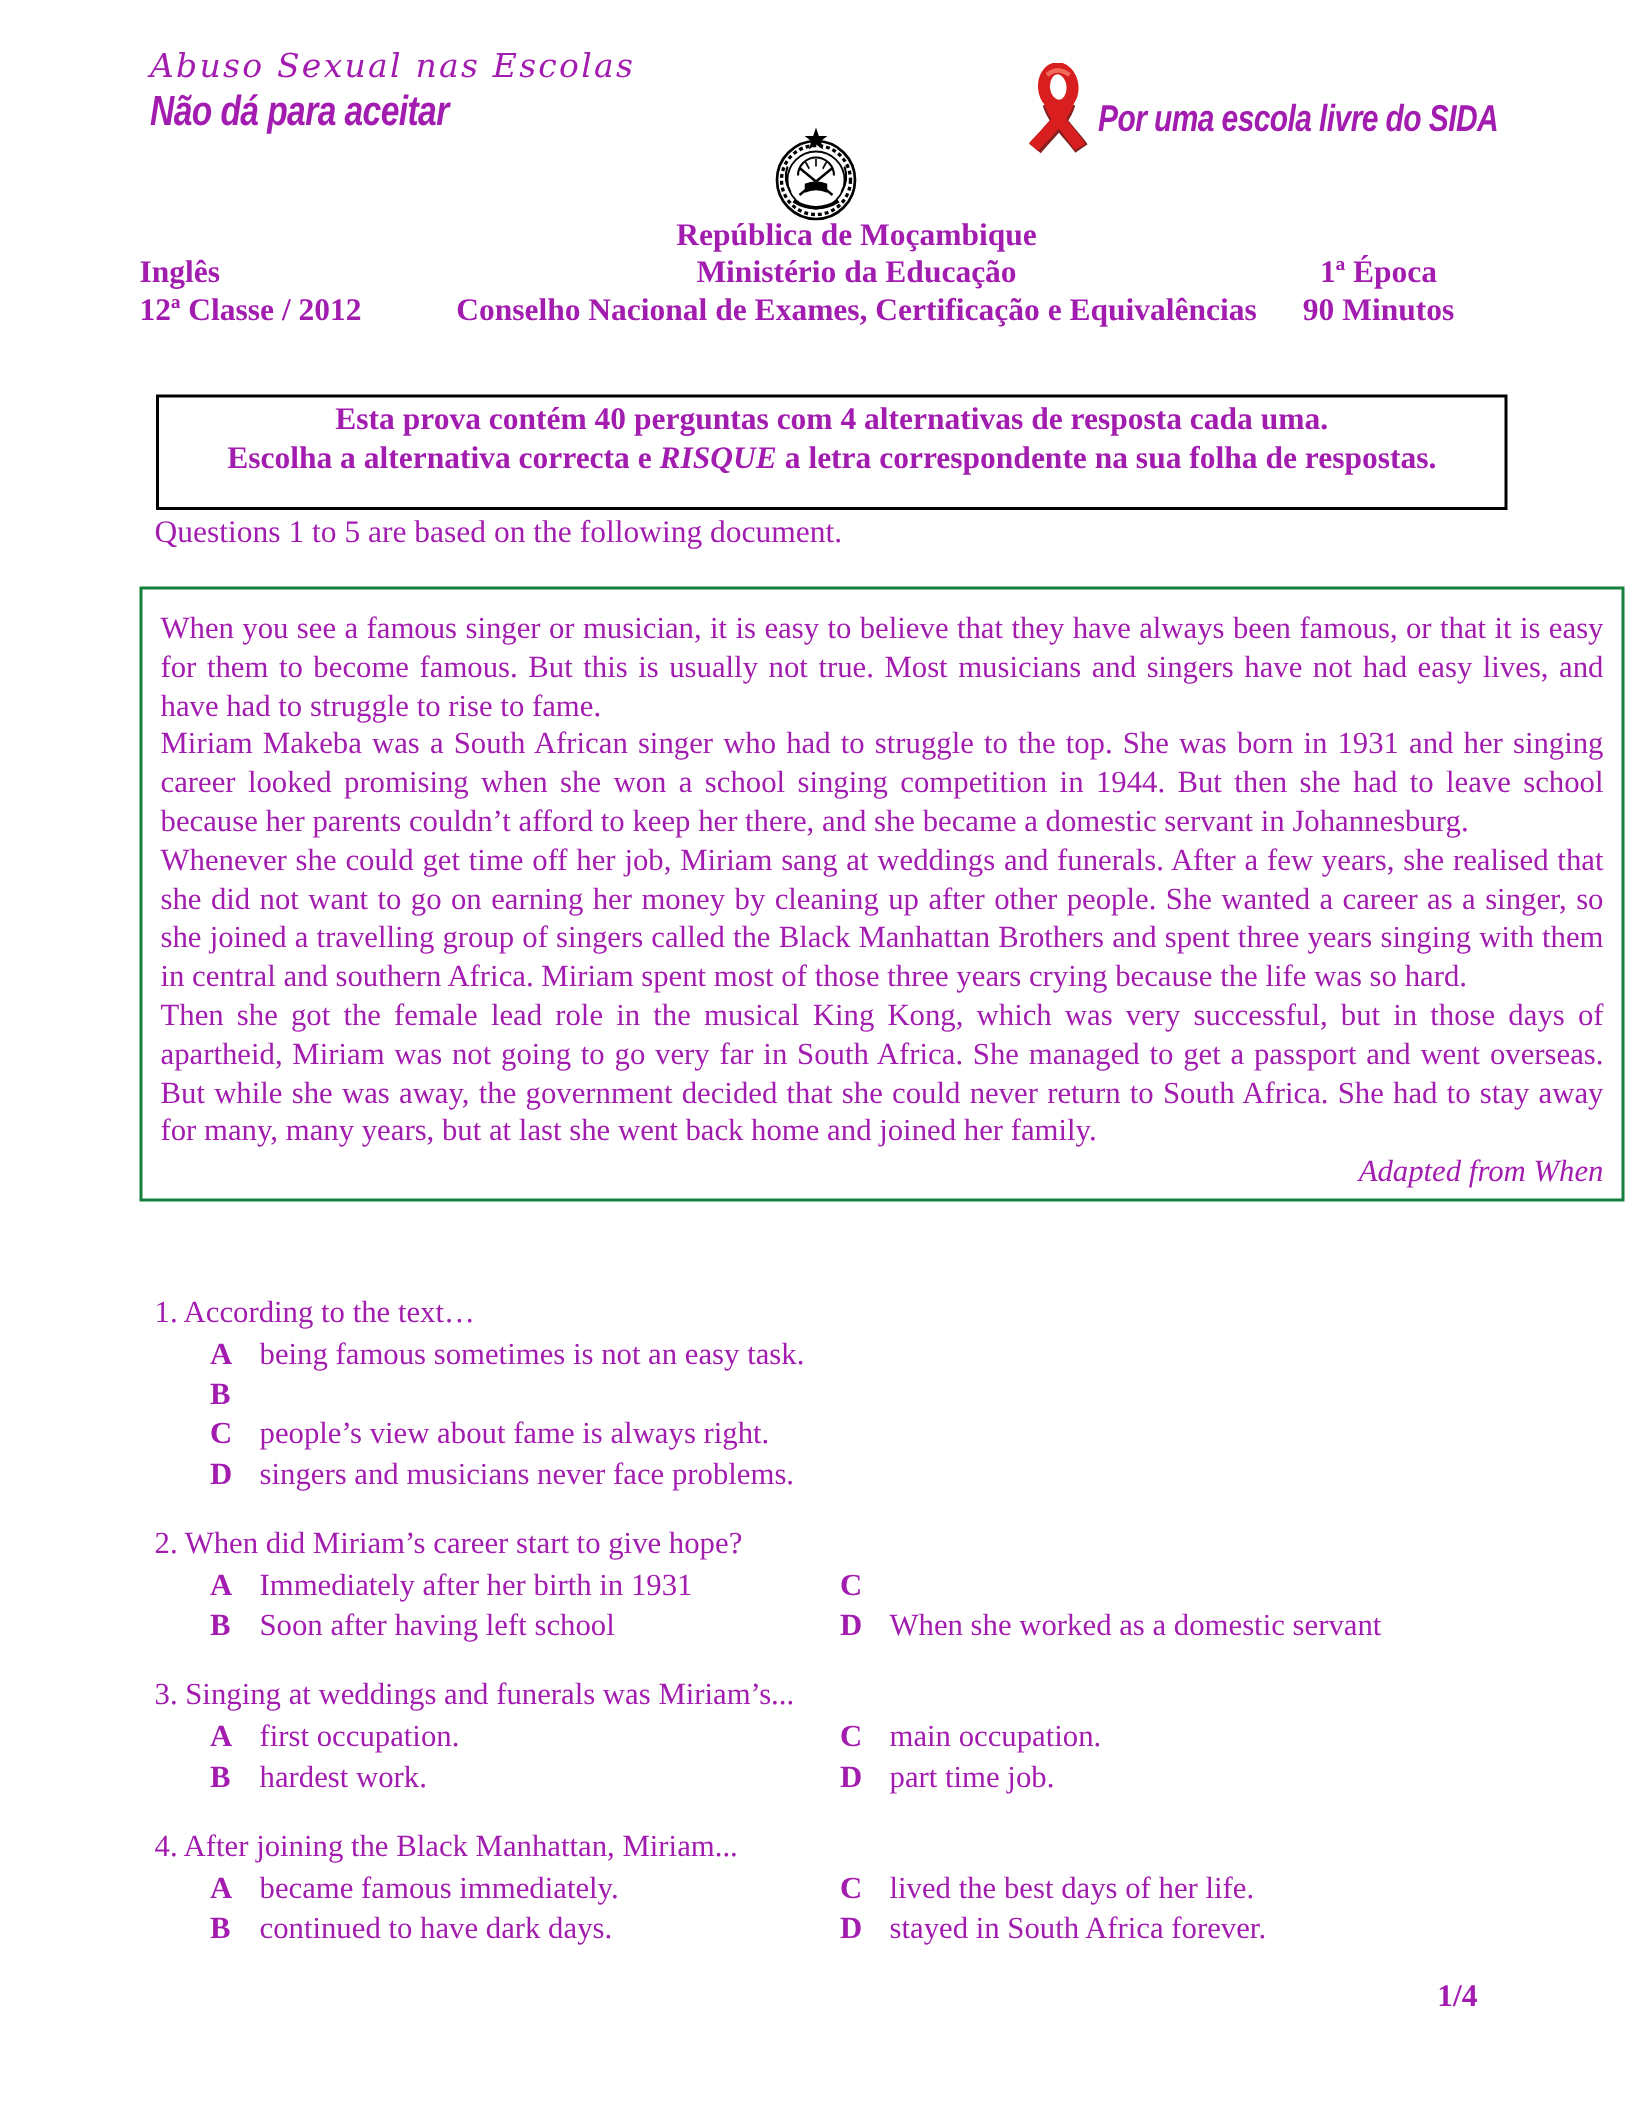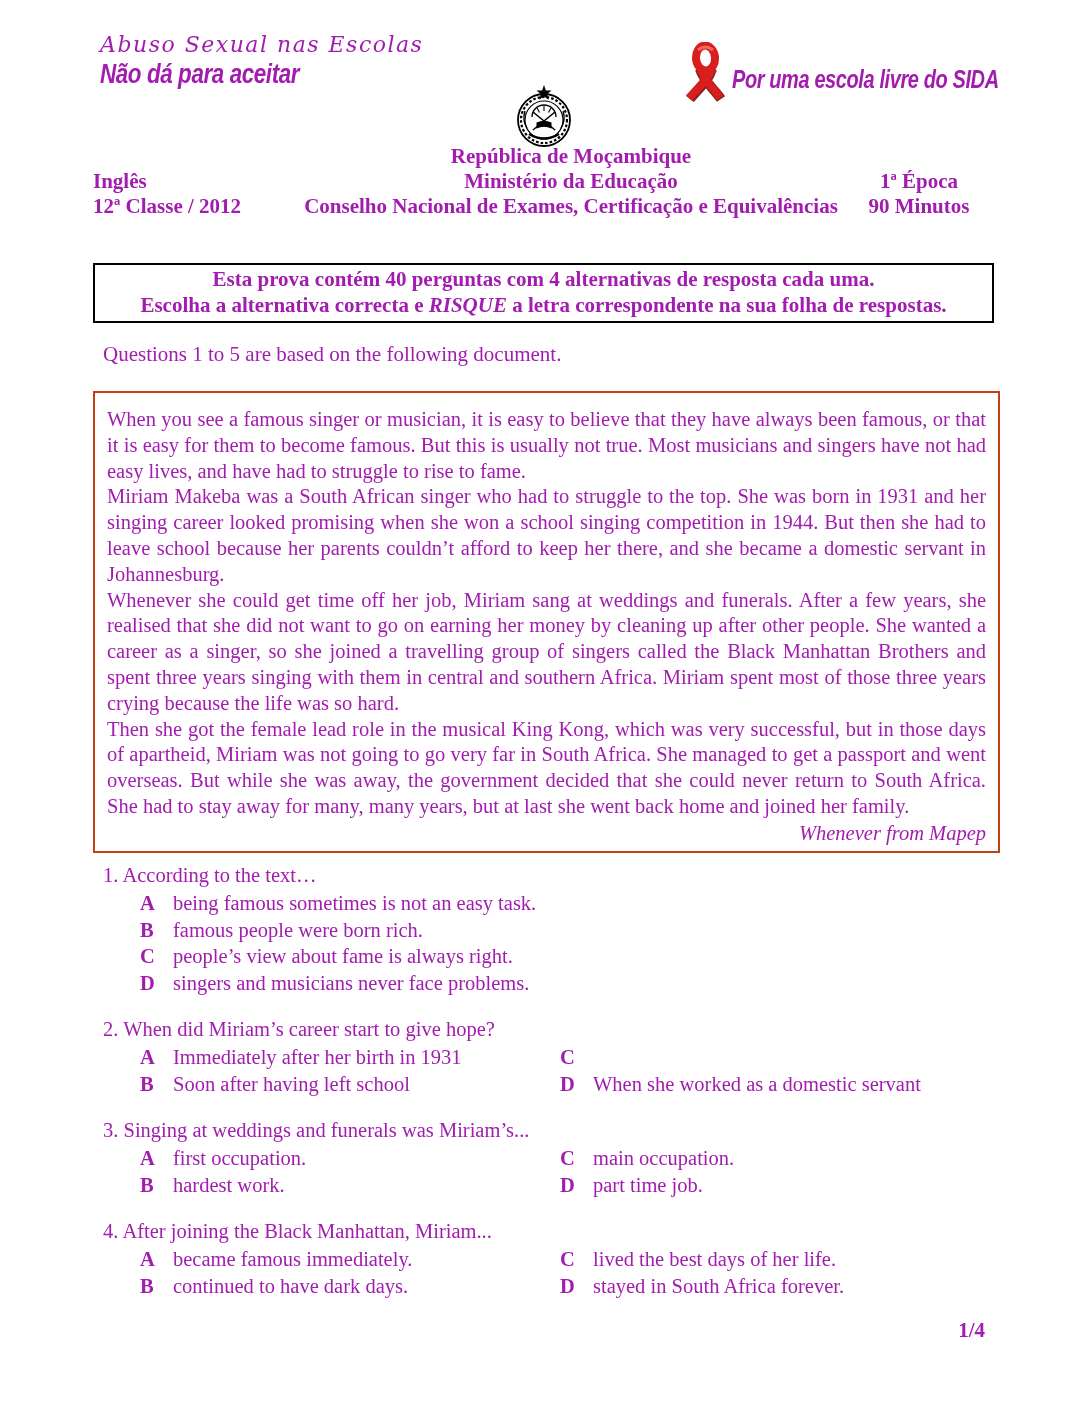--- a/index.html
+++ b/index.html
@@ -32,32 +32,32 @@
   
   .header-grid{
     position:absolute;left:93px;top:144px;width:901px;
     display:grid;grid-template-columns:205px 1fr 150px;
     font-weight:700;font-size:21px;line-height:25px;
   }
   .hc{text-align:center;}
   .hr{text-align:center;}
   
   .instruction-box{
-    position:absolute;left:93px;top:263px;width:901px;box-sizing:border-box;
+    position:absolute;left:104px;top:263px;width:901px;box-sizing:border-box;
     border:2px solid #000;
     text-align:center;font-weight:700;font-size:21px;line-height:26px;
-    padding:1px 6px 3px 6px;
+    padding:1px 6px 20px 6px;
   }
   .instruction-box em{font-style:italic;}
   
   .intro{position:absolute;left:103px;top:342px;font-size:21px;margin:0;}
   
   .passage-box{
-    position:absolute;left:93px;top:391px;width:907px;box-sizing:border-box;
-    border:2px solid #c2410c;
+    position:absolute;left:93px;top:391px;width:990px;box-sizing:border-box;
+    border:2px solid #15803d;
     padding:14px 12px 5px 12px;
     font-size:20.5px;line-height:25.8px;
   }
   .passage-box p{margin:0;text-align:justify;}
   .attribution{font-style:italic;text-align:right;line-height:26px;}
   
   .questions{position:absolute;left:93px;top:863px;width:907px;font-size:20.5px;}
   .question{margin-bottom:21px;}
   .q-head{line-height:24px;margin-left:10px;margin-bottom:3px;}
   .q-prompt{font-weight:400;}
@@ -139,38 +139,37 @@
     <div><span>Escolha a alternativa correcta e </span><em>RISQUE</em><span> a letra correspondente na sua folha de respostas.</span></div>
   </div>
 
   <p class="intro">Questions 1 to 5 are based on the following document.</p>
 
   <div class="passage-box">
     <p>When you see a famous singer or musician, it is easy to believe that they have always been famous, or that it is easy for them to become famous. But this is usually not true. Most musicians and singers have not had easy lives, and have had to struggle to rise to fame.</p>
     <p>Miriam Makeba was a South African singer who had to struggle to the top. She was born in 1931 and her singing career looked promising when she won a school singing competition in 1944. But then she had to leave school because her parents couldn’t afford to keep her there, and she became a domestic servant in Johannesburg.</p>
     <p>Whenever she could get time off her job, Miriam sang at weddings and funerals. After a few years, she realised that she did not want to go on earning her money by cleaning up after other people. She wanted a career as a singer, so she joined a travelling group of singers called the Black Manhattan Brothers and spent three years singing with them in central and southern Africa. Miriam spent most of those three years crying because the life was so hard.</p>
     <p>Then she got the female lead role in the musical King Kong, which was very successful, but in those days of apartheid, Miriam was not going to go very far in South Africa. She managed to get a passport and went overseas. But while she was away, the government decided that she could never return to South Africa. She had to stay away for many, many years, but at last she went back home and joined her family.</p>
-    <div class="attribution">Whenever from Mapep</div>
+    <div class="attribution">Adapted from When</div>
   </div>
 
   <div class="questions">
 
     <div class="question">
       <div class="q-head"><span class="q-num">1.</span> <span class="q-prompt">According to the text…</span></div>
       <div class="opts">
         <div class="opt-row single">
           <div class="opt">
               <span class="letter">A</span>
               <span>being famous sometimes is not an easy task.</span>
             </div>
         </div>
         <div class="opt-row single">
           <div class="opt">
               <span class="letter">B</span>
-              <span>famous people were born rich.</span>
             </div>
         </div>
         <div class="opt-row single">
           <div class="opt">
               <span class="letter">C</span>
               <span>people’s view about fame is always right.</span>
             </div>
         </div>
         <div class="opt-row single">
           <div class="opt">

